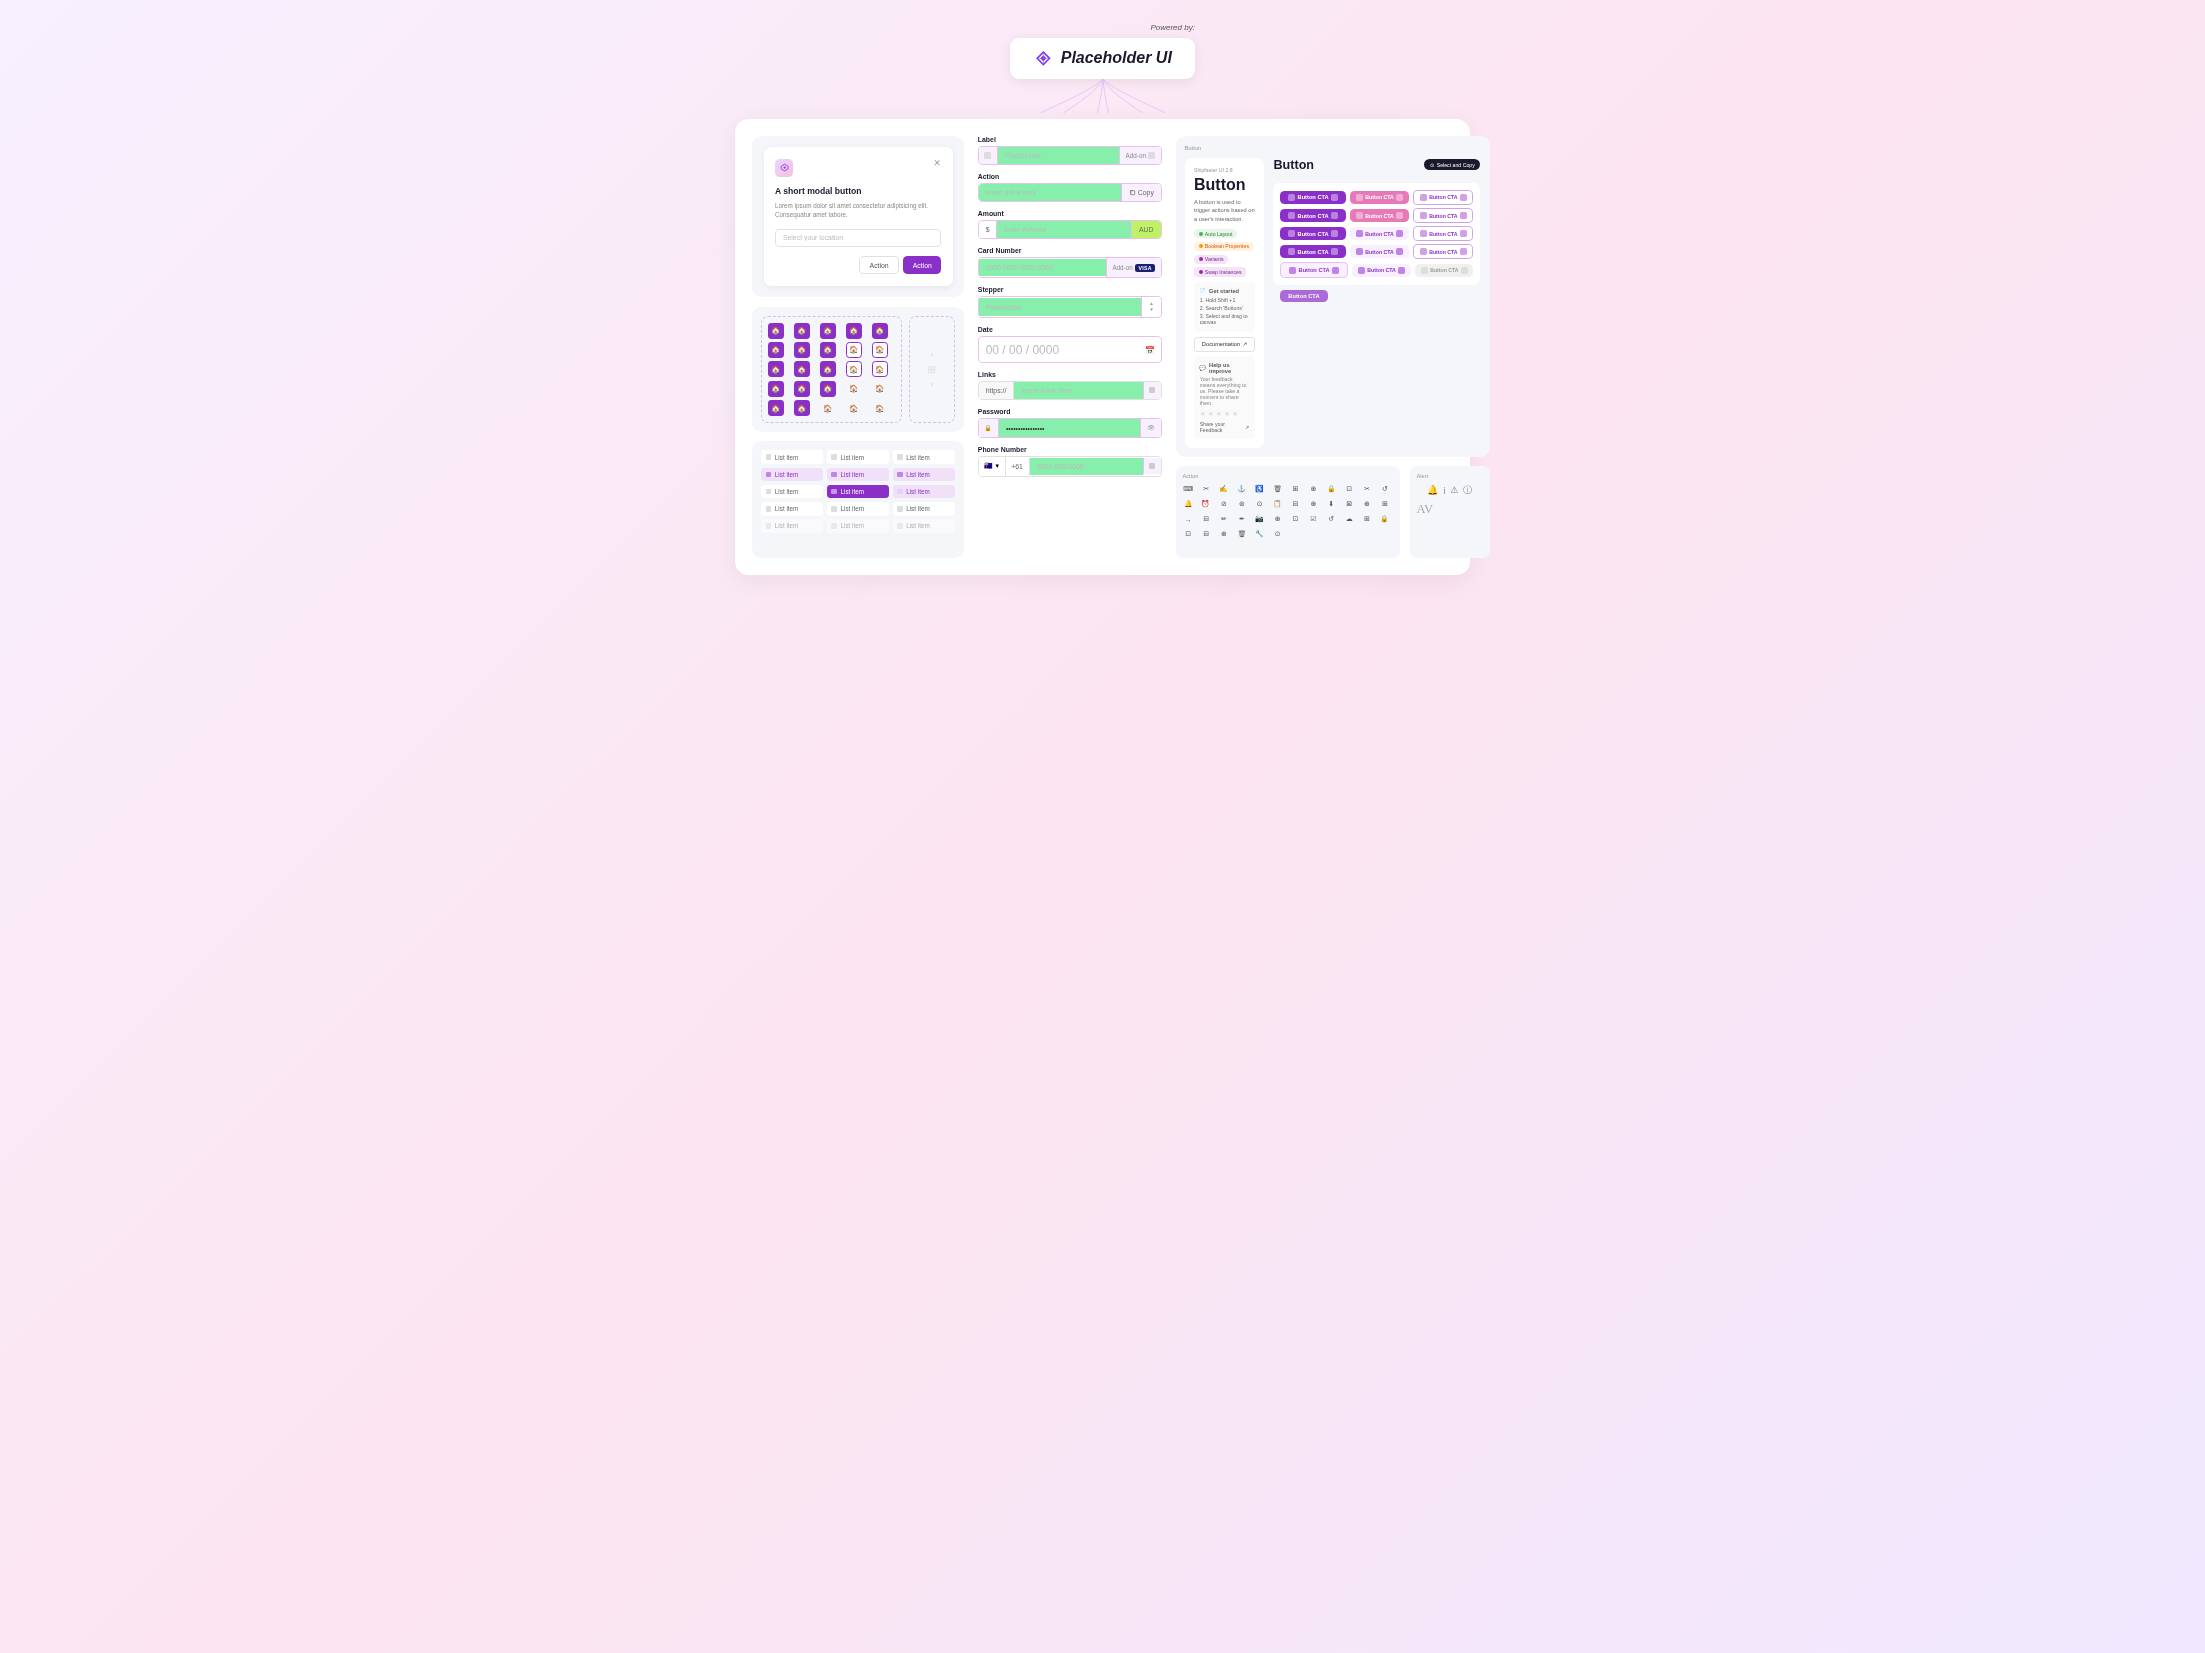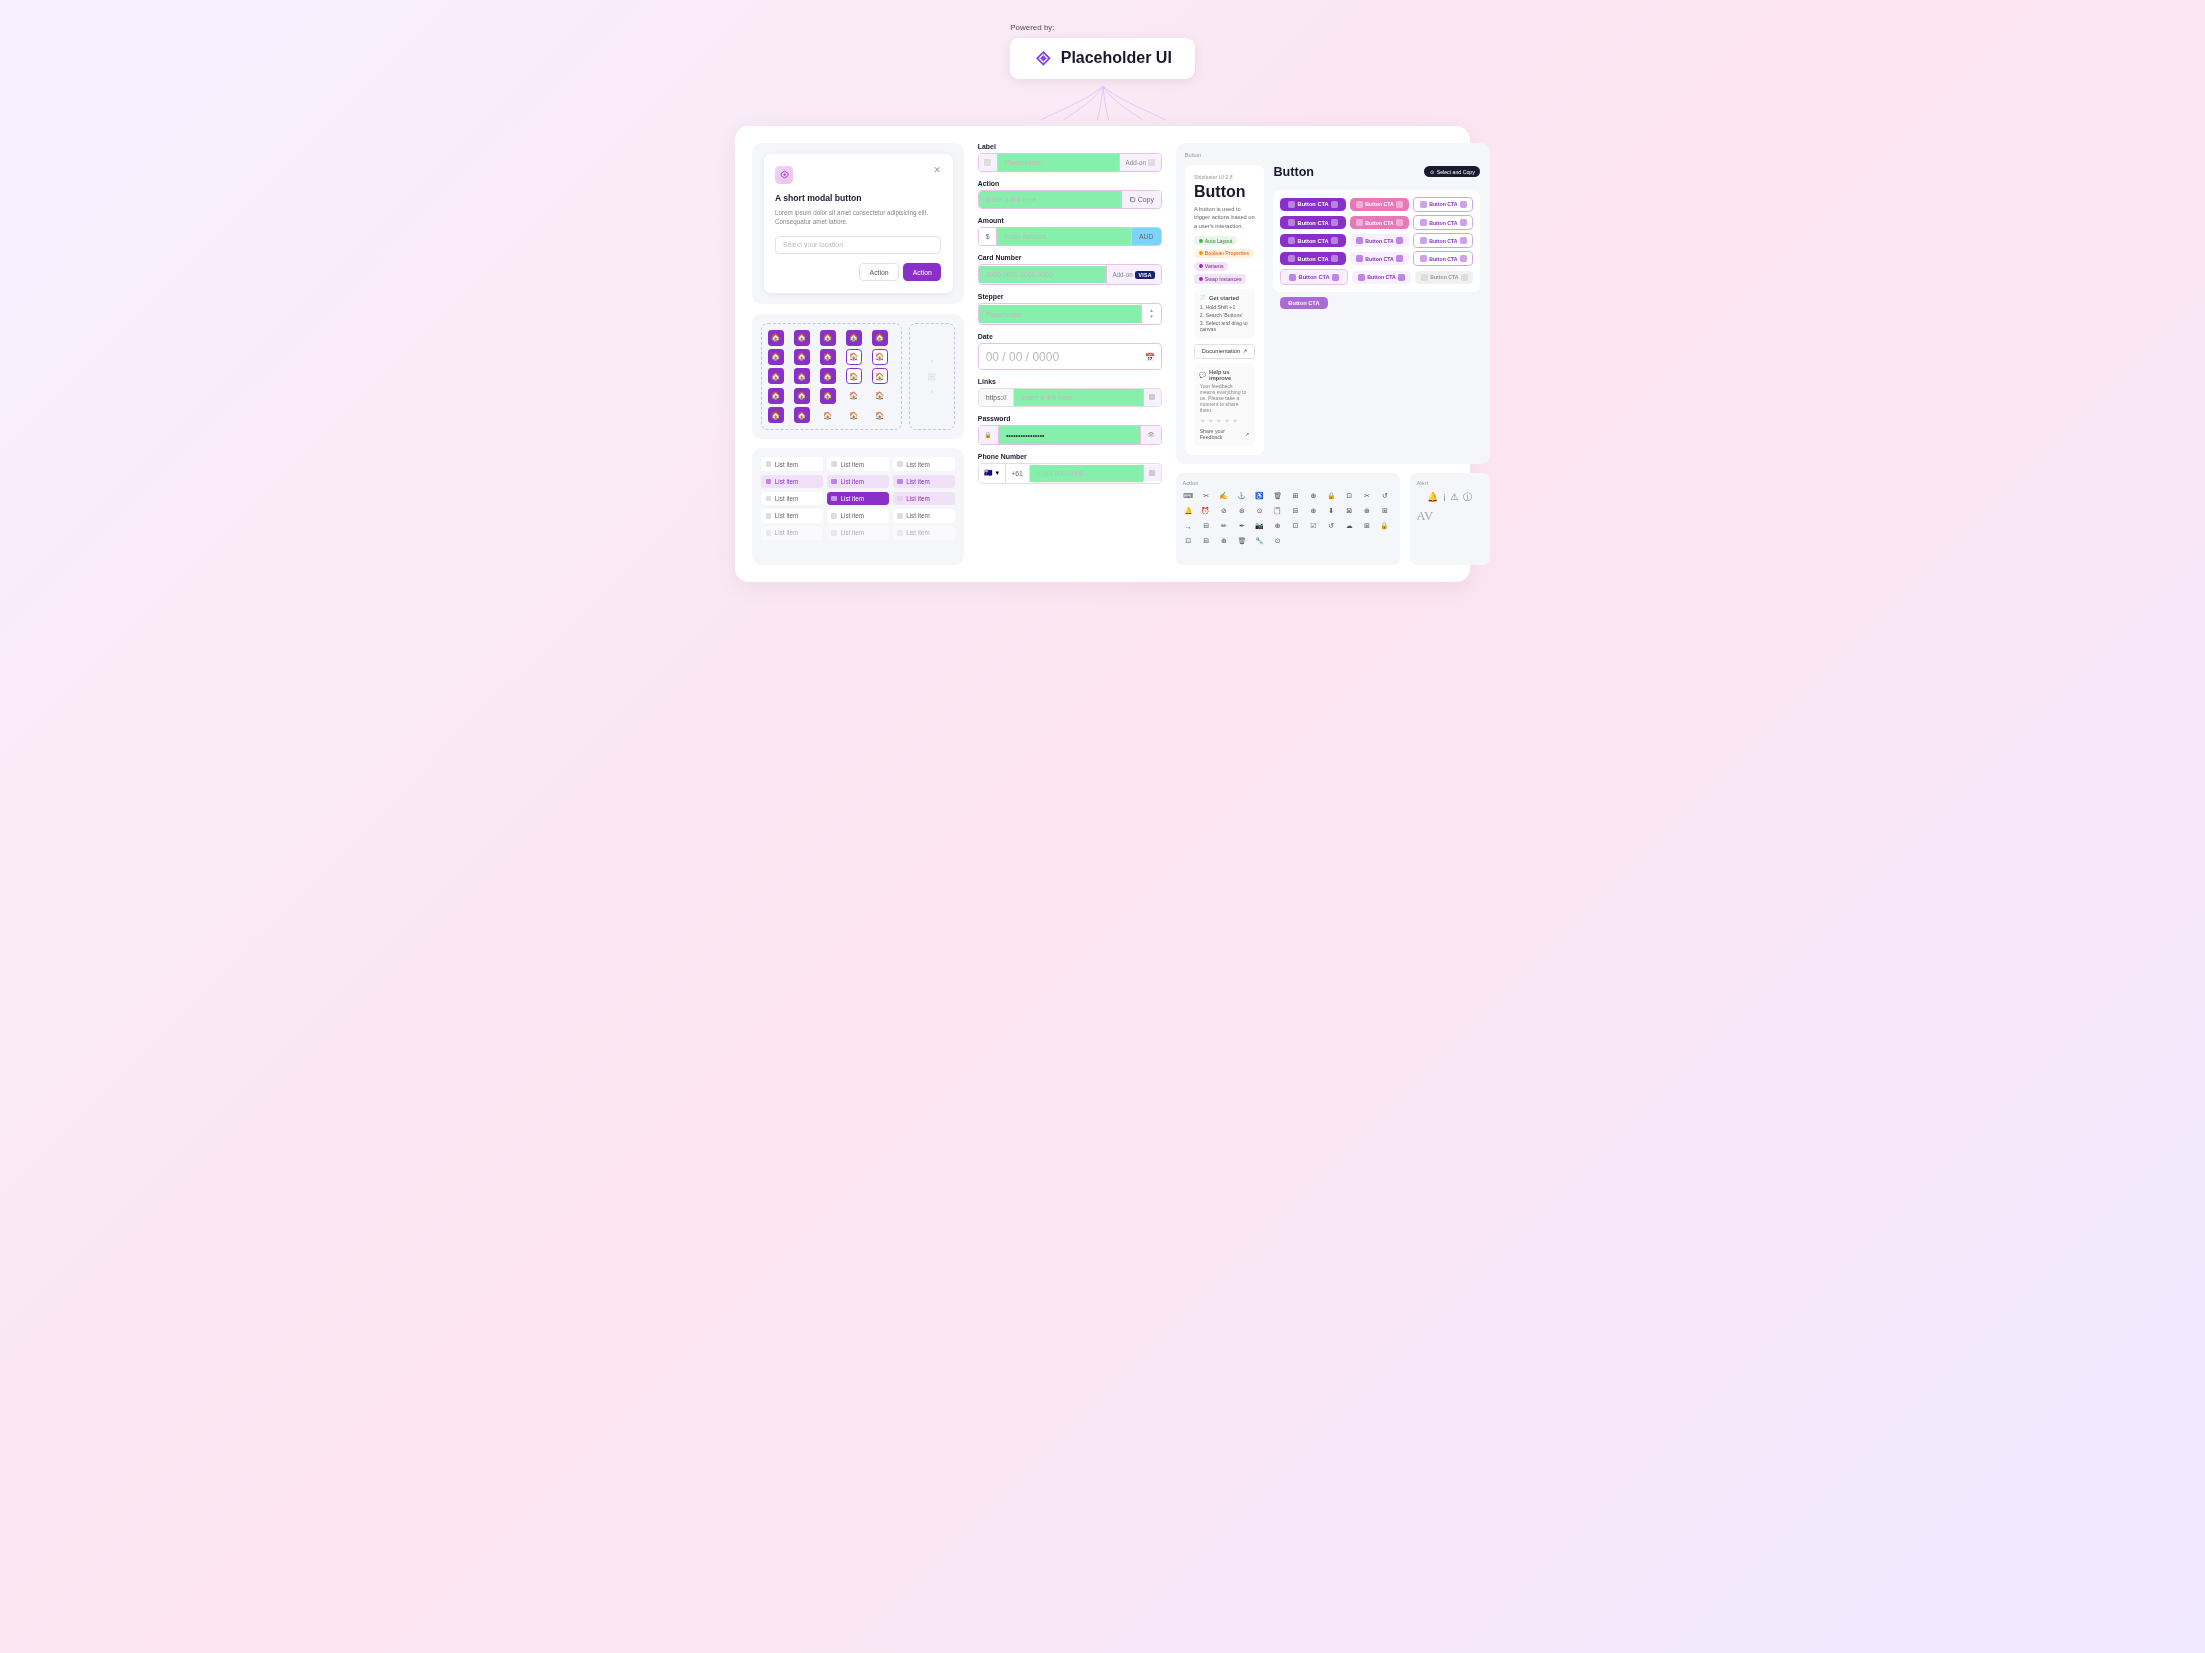--- a/index.html
+++ b/index.html
@@ -8,22 +8,23 @@
       min-height: 100vh;
       font-family: -apple-system, BlinkMacSystemFont, 'Segoe UI', sans-serif;
       display: flex;
       flex-direction: column;
       align-items: center;
       padding: 23px 11.5px;
     }
 
     
     .powered-by {
-      text-align: left;
-      margin-bottom: 7px;
+      text-align: right;
+      margin-bottom: 0;
+      font-style: italic;
     }
     .powered-by-text {
       font-size: 8px;
       color: #555;
       margin-bottom: 5.7px;
       font-weight: 500;
     }
     .logo-card {
       background: white;
       border-radius: 9.2px;
@@ -313,21 +314,21 @@
       font-size: 6.9px;
       color: #666;
       background: white;
     }
     .currency-select {
       padding: 5.2px 6.9px;
       border: none;
       border-left: 0.9px solid #e8c0e8;
       font-size: 6.9px;
       color: #666;
-      background: #7dd3fc;
+      background: #bef264;
       appearance: none;
       cursor: pointer;
     }
     .date-input-wrap {
       position: relative;
     }
     .date-icon {
       position: absolute;
       right: 6.9px;
       top: 50%;

